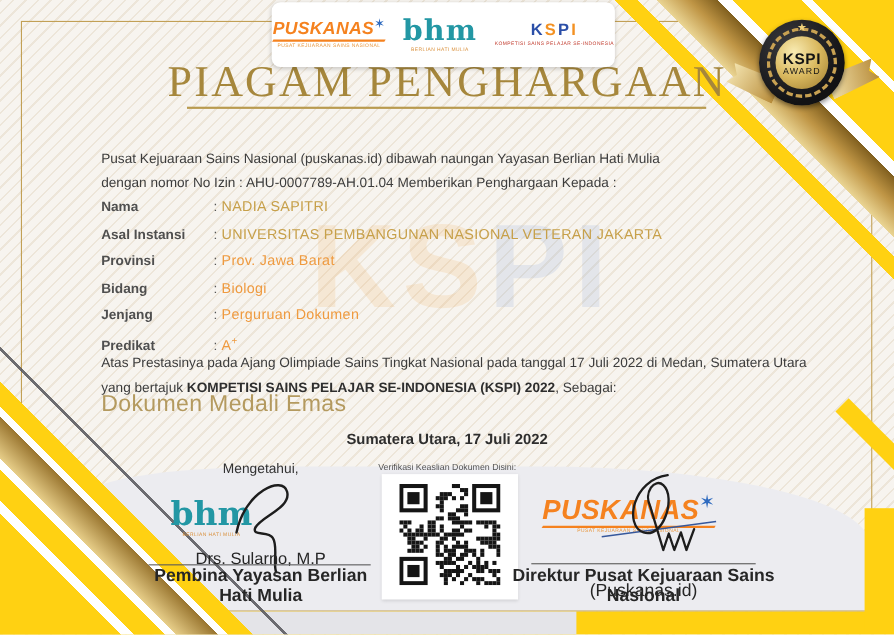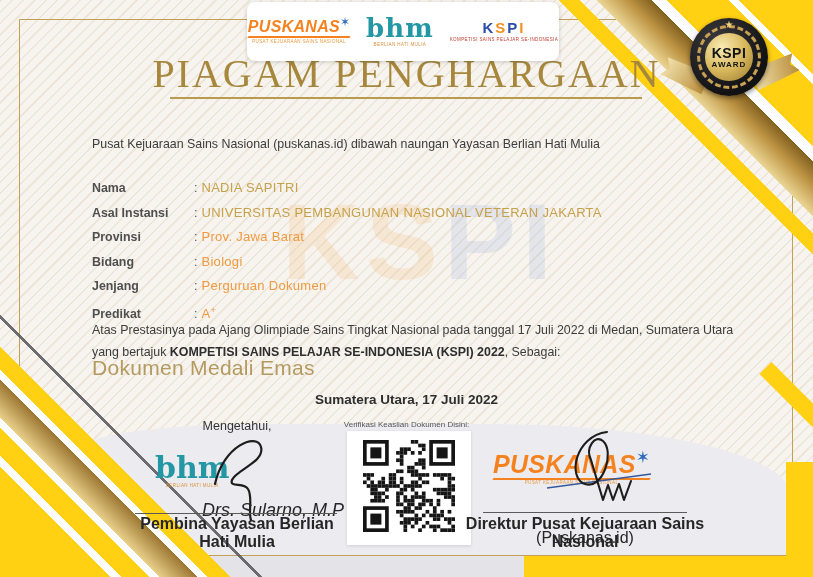--- a/index.html
+++ b/index.html
@@ -56,21 +56,21 @@
               clip-path:polygon(0 0,100% 8%,86% 50%,100% 92%,0 100%); }
   .medal { position:absolute; left:40px; top:6px; width:78px; height:78px; border-radius:50%;
            background:radial-gradient(circle at 35% 30%, #3a3a3e, #121214 70%);
            box-shadow:0 2px 5px rgba(0,0,0,.45); }
   .laurel { position:absolute; inset:7px; border:3px dashed #c8a152; border-radius:50%; }
   .medal-star { position:absolute; left:0; right:0; top:1px; text-align:center; color:#f0d27a; font-size:10px; }
   .medal-core { position:absolute; inset:15px; border-radius:50%;
                 background:radial-gradient(circle at 35% 30%, #f9ecb4, #d9b85e 50%, #9c7a2e);
                 display:flex; flex-direction:column; align-items:center; justify-content:center; color:#141414; }
   .medal-core .t1 { font-size:14px; font-weight:900; letter-spacing:.5px; line-height:14px; }
-  .medal-core .t2 { font-size:8px; font-weight:700; letter-spacing:1px; }
+  .medal-core .t2 { font-size:8px; font-weight:400; letter-spacing:1px; }
   
   .logo-card { position:absolute; left:247px; top:2px; width:312px; height:59px; background:#ffffff;
                border-radius:8px; box-shadow:0 1px 4px rgba(0,0,0,.18); z-index:5;
                display:flex; align-items:center; justify-content:center; gap:16px; }
   .lg { text-align:center; line-height:1; }
   .lg .tag { display:block; font-size:4.5px; letter-spacing:.4px; margin-top:2px; white-space:nowrap; }
   .pk-word { font-style:italic; font-weight:900; font-size:16px; color:#f5821f; letter-spacing:.3px; position:relative; }
   .pk-star { color:#2f6bbf; font-size:12px; position:relative; top:-6px; }
   .pk-rule { height:2px; background:#f5821f; margin-top:1px; transform:skewX(-30deg); }
   .pk-tag { color:#e8973f; }
@@ -109,21 +109,21 @@
   .sign-right { left:465px; width:240px; }
   .preamble { position:absolute; left:0; right:0; top:3px; text-align:center; font-size:12.5px; color:#333; }
   .bhm-logo { position:absolute; left:25px; top:37px; text-align:center; line-height:1; }
   .bhm-logo .word { font-family:"DejaVu Serif", serif; font-weight:600; font-size:30px; color:#2397a4; }
   .bhm-logo .tag { display:block; font-size:4.5px; color:#d98f3a; letter-spacing:.4px; margin-top:1px; }
   .pk-logo { position:absolute; left:28px; top:36px; text-align:center; line-height:1; }
   .pk-logo .pk-word { font-size:25px; }
   .pk-logo .pk-star { font-size:17px; top:-10px; }
   .pk-logo .tag { display:block; font-size:4.5px; color:#e8973f; letter-spacing:.4px; margin-top:1px; }
   .scribble { position:absolute; }
-  .sig-name { position:absolute; left:0; right:0; text-align:right; font-size:18px; color:#262626;font-style:italic; }
+  .sig-name { position:absolute; left:0; right:0; text-align:center; font-size:15px; color:#262626; }
   .sig-line { position:absolute; border-top:1.3px solid #5a5a5a; }
   .sig-role { position:absolute; left:0; right:0; text-align:center; font-size:16px; font-weight:600; color:#262626; }
 </style>
 </head>
 <body>
 
 <div class="cert">
   <div class="hatch"></div>
 
   <div class="watermark">
@@ -167,20 +167,21 @@
       <span class="tag kspi-tag">KOMPETISI SAINS PELAJAR SE-INDONESIA</span>
     </div>
   </div>
 
   <div class="title">PIAGAM PENGHARGAAN</div>
   <div class="title-underline"></div>
 
   <div class="content">
     <div class="intro">
       <div>Pusat Kejuaraan Sains Nasional (puskanas.id) dibawah naungan Yayasan Berlian Hati Mulia</div>
+      <div>dengan nomor No Izin : AHU-0007789-AH.01.04 Memberikan Penghargaan Kepada :</div>
     </div>
 
     <div class="fields">
       <div class="frow">
         <span class="flabel">Nama</span><span class="fcolon">:</span><span class="fval tone-gold">NADIA SAPITRI</span>
       </div>
       <div class="frow">
         <span class="flabel">Asal Instansi</span><span class="fcolon">:</span><span class="fval tone-gold">UNIVERSITAS PEMBANGUNAN NASIONAL VETERAN JAKARTA</span>
       </div>
       <div class="frow">

